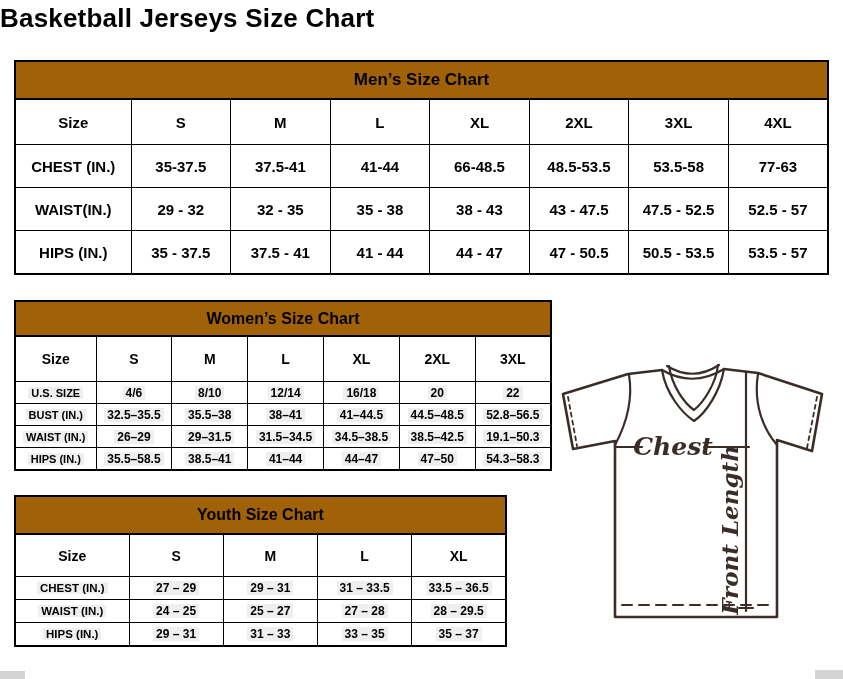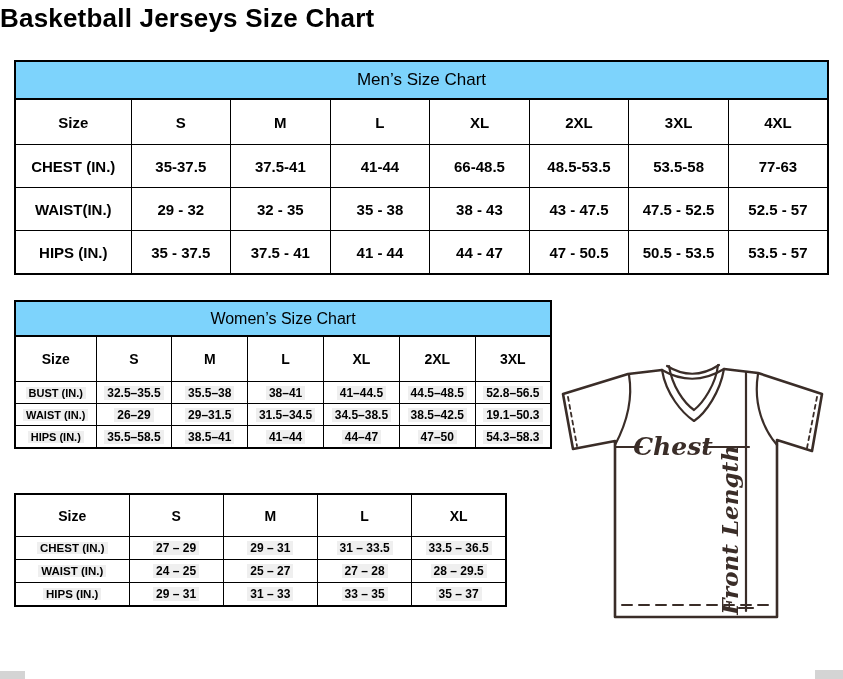--- a/index.html
+++ b/index.html
@@ -6,21 +6,21 @@
   body{
     width:843px;height:679px;position:relative;background:#ffffff;
     font-family:"Liberation Sans",sans-serif;color:#000;overflow:hidden;
   }
   .page-title{
     position:absolute;top:3px;left:0;width:100%;text-align:left;
     font-size:26px;font-weight:bold;letter-spacing:.2px;
   }
   .table-block{position:absolute;}
   .bar{
-    background:#7dd3fc;border:2px solid #000;text-align:center;font-weight:normal;
+    background:#a16207;border:2px solid #000;text-align:center;font-weight:bold;
     display:flex;align-items:center;justify-content:center;
   }
   .table-block table{
     border-collapse:collapse;width:100%;table-layout:fixed;margin-top:-2px;
     border:2px solid #000;
   }
   .table-block th,.table-block td{
     border:1px solid #000;text-align:center;font-weight:bold;padding:0;
     vertical-align:middle;white-space:nowrap;
   }
@@ -137,20 +137,29 @@
           <th><span class="txt">S</span></th>
           <th><span class="txt">M</span></th>
           <th><span class="txt">L</span></th>
           <th><span class="txt">XL</span></th>
           <th><span class="txt">2XL</span></th>
           <th><span class="txt">3XL</span></th>
         </tr>
       </thead>
       <tbody>
         <tr>
+          <td><span class="txt">U.S. SIZE</span></td>
+          <td><span class="txt">4/6</span></td>
+          <td><span class="txt">8/10</span></td>
+          <td><span class="txt">12/14</span></td>
+          <td><span class="txt">16/18</span></td>
+          <td><span class="txt">20</span></td>
+          <td><span class="txt">22</span></td>
+        </tr>
+        <tr>
           <td><span class="txt">BUST (IN.)</span></td>
           <td><span class="txt">32.5–35.5</span></td>
           <td><span class="txt">35.5–38</span></td>
           <td><span class="txt">38–41</span></td>
           <td><span class="txt">41–44.5</span></td>
           <td><span class="txt">44.5–48.5</span></td>
           <td><span class="txt">52.8–56.5</span></td>
         </tr>
         <tr>
           <td><span class="txt">WAIST (IN.)</span></td>
@@ -168,20 +177,21 @@
           <td><span class="txt">41–44</span></td>
           <td><span class="txt">44–47</span></td>
           <td><span class="txt">47–50</span></td>
           <td><span class="txt">54.3–58.3</span></td>
         </tr>
       </tbody>
     </table>
 </section>
 
 <section class="table-block youth hl">
+  <div class="bar">Youth Size Chart</div>
   <table>
       <colgroup>
         <col class="label-col">
         <col>
         <col>
         <col>
         <col>
       </colgroup>
       <thead>
         <tr>

